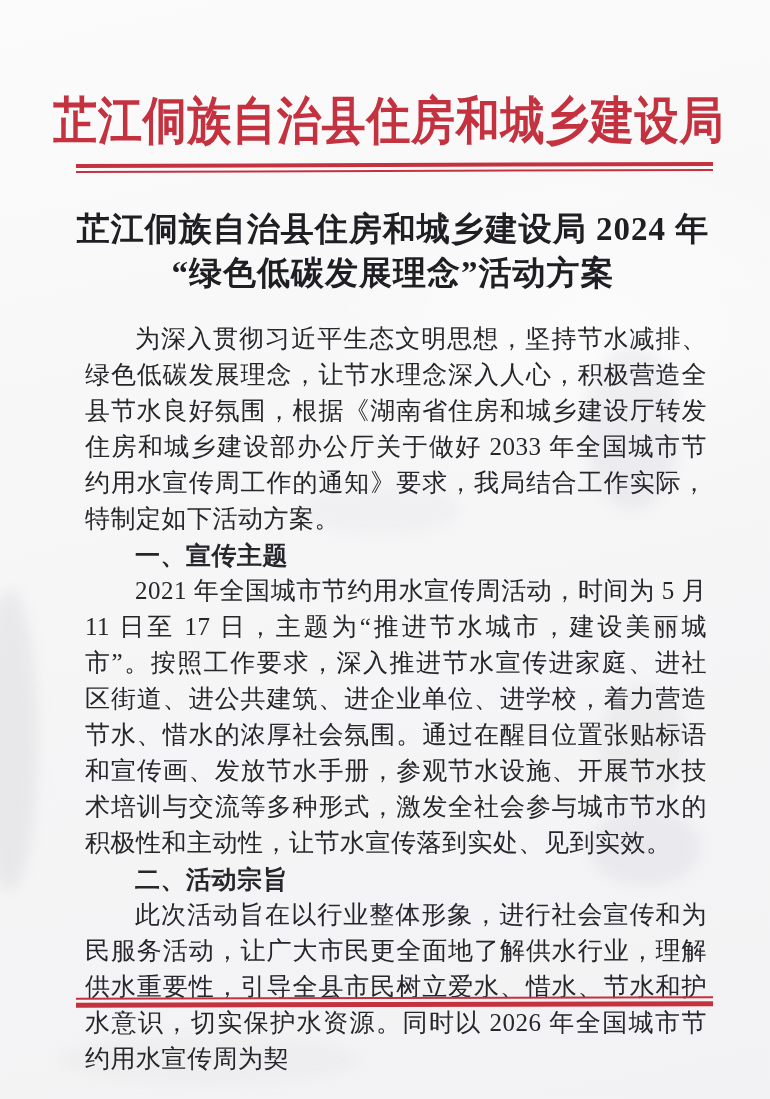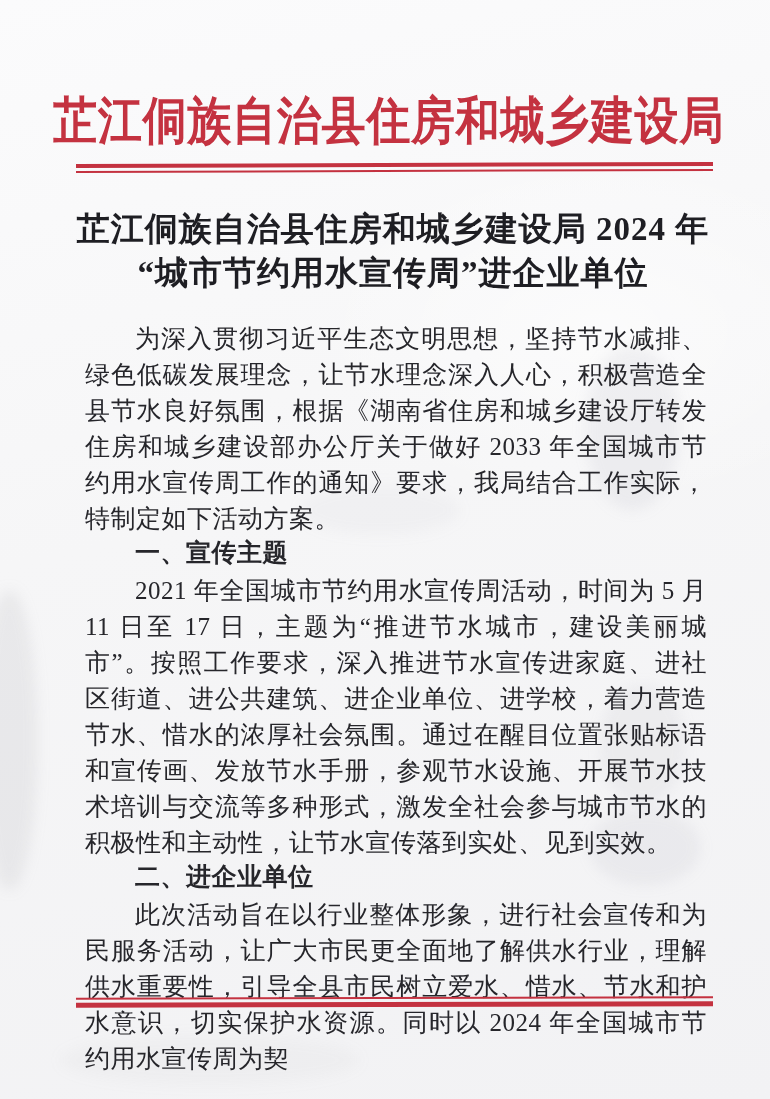--- a/index.html
+++ b/index.html
@@ -72,21 +72,21 @@
   .document-body{
     position:absolute;top:321px;left:85px;width:622px;
     font-size:25px;
     line-height:36px;
     letter-spacing:.5px;
     text-align:justify;
     color:var(--ink);
   }
   .document-body p{text-indent:2em;}
   .section-heading{
-    font-family:Liberation Mono, monospace;
+    font-family:Liberation Sans, sans-serif;
     font-weight:700;
     text-indent:2em;
     letter-spacing:.5px;
   }
 
   
   .footer-rules{
     position:absolute;top:997px;left:76px;width:637px;
     transform:rotate(-.15deg);
   }
@@ -109,29 +109,29 @@
   <div class="agency">芷江侗族自治县住房和城乡建设局</div>
 
   <div class="header-rules">
     <div class="thick"></div>
     <div class="gap"></div>
     <div class="thin"></div>
   </div>
 
   <div class="doc-title">
     <div>芷江侗族自治县住房和城乡建设局 2024 年</div>
-    <div>“城市节约用水宣传周”进企业单位</div>
+    <div>“绿色低碳发展理念”活动方案</div>
   </div>
 
   <div class="document-body">
     <p>为深入贯彻习近平生态文明思想，坚持节水减排、绿色低碳发展理念，让节水理念深入人心，积极营造全县节水良好氛围，根据《湖南省住房和城乡建设厅转发住房和城乡建设部办公厅关于做好 2033 年全国城市节约用水宣传周工作的通知》要求，我局结合工作实际，特制定如下活动方案。</p>
     <p class="section-heading">一、宣传主题</p>
     <p>2021 年全国城市节约用水宣传周活动，时间为 5 月 11 日至 17 日，主题为“推进节水城市，建设美丽城市”。按照工作要求，深入推进节水宣传进家庭、进社区街道、进公共建筑、进企业单位、进学校，着力营造节水、惜水的浓厚社会氛围。通过在醒目位置张贴标语和宣传画、发放节水手册，参观节水设施、开展节水技术培训与交流等多种形式，激发全社会参与城市节水的积极性和主动性，让节水宣传落到实处、见到实效。</p>
-    <p class="section-heading">二、进企业单位</p>
-    <p>此次活动旨在以行业整体形象，进行社会宣传和为民服务活动，让广大市民更全面地了解供水行业，理解供水重要性，引导全县市民树立爱水、惜水、节水和护水意识，切实保护水资源。同时以 2024 年全国城市节约用水宣传周为契</p>
+    <p class="section-heading">二、活动宗旨</p>
+    <p>此次活动旨在以行业整体形象，进行社会宣传和为民服务活动，让广大市民更全面地了解供水行业，理解供水重要性，引导全县市民树立爱水、惜水、节水和护水意识，切实保护水资源。同时以 2026 年全国城市节约用水宣传周为契</p>
   </div>
 
   <div class="footer-rules">
     <div class="thin"></div>
     <div class="gap"></div>
     <div class="thick"></div>
   </div>
 
 </div>
 

